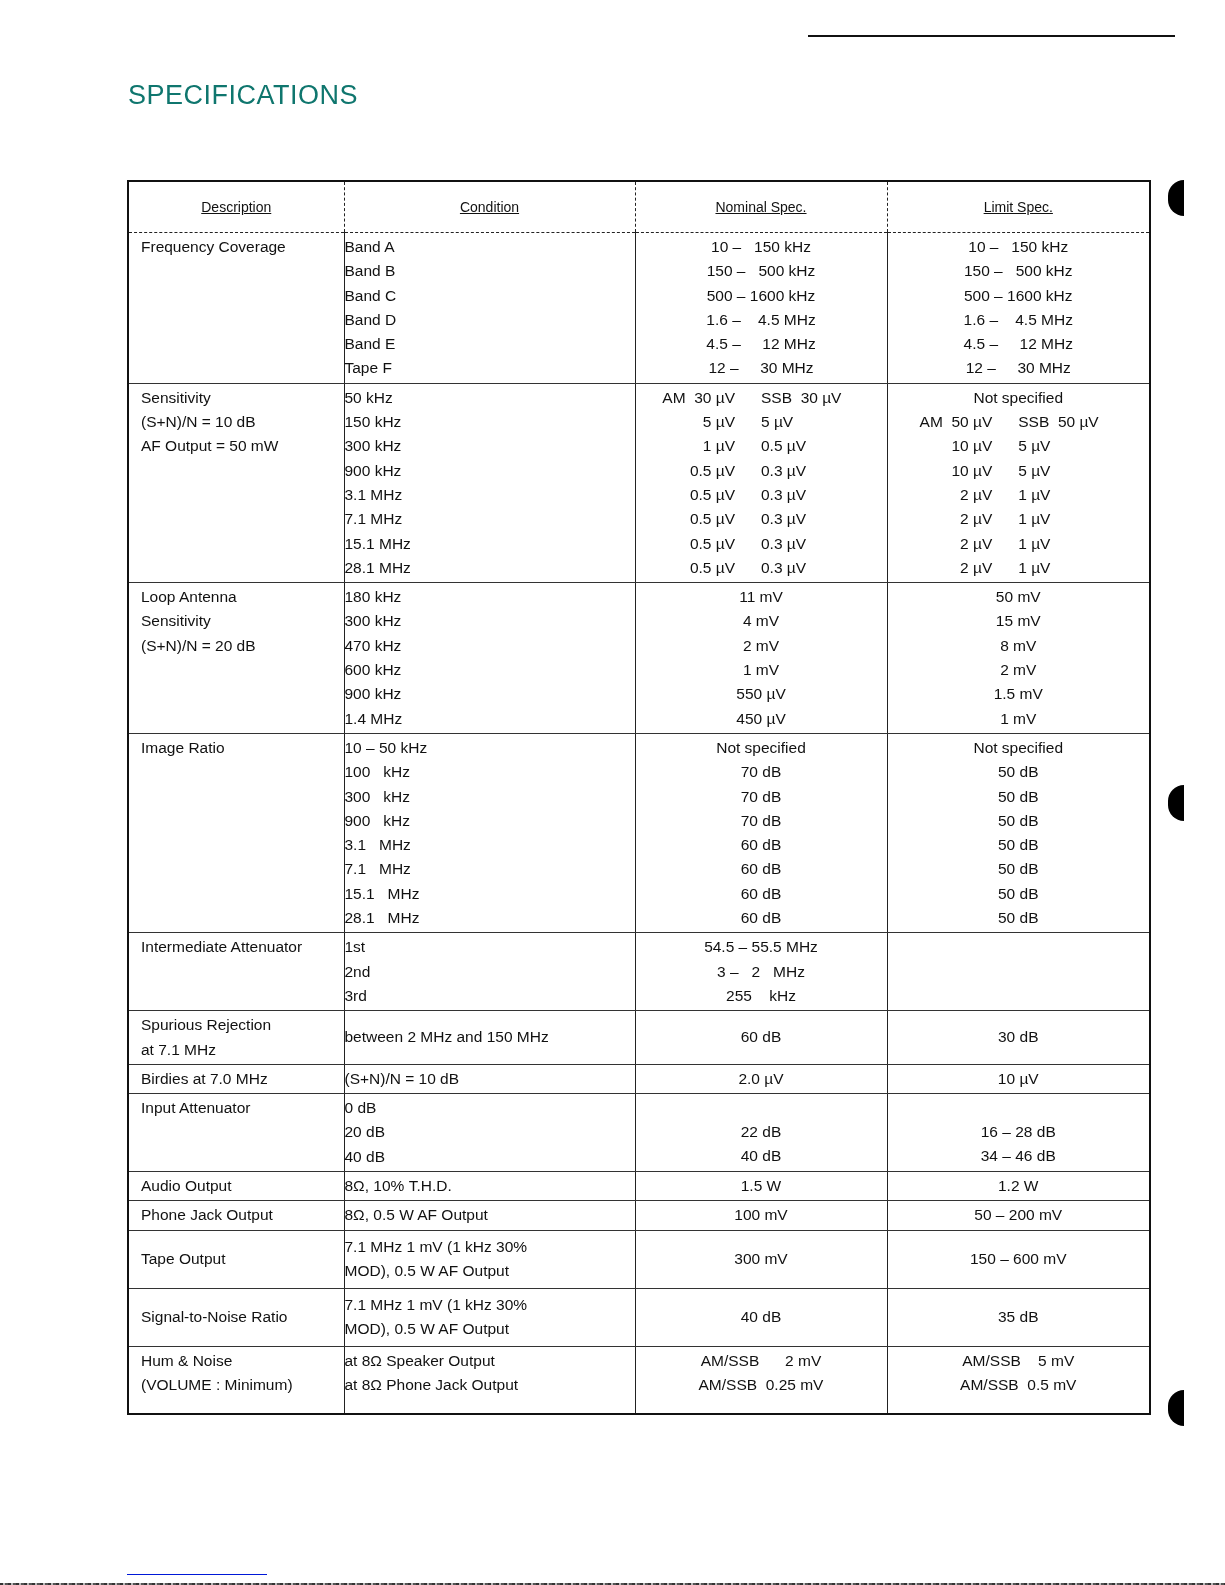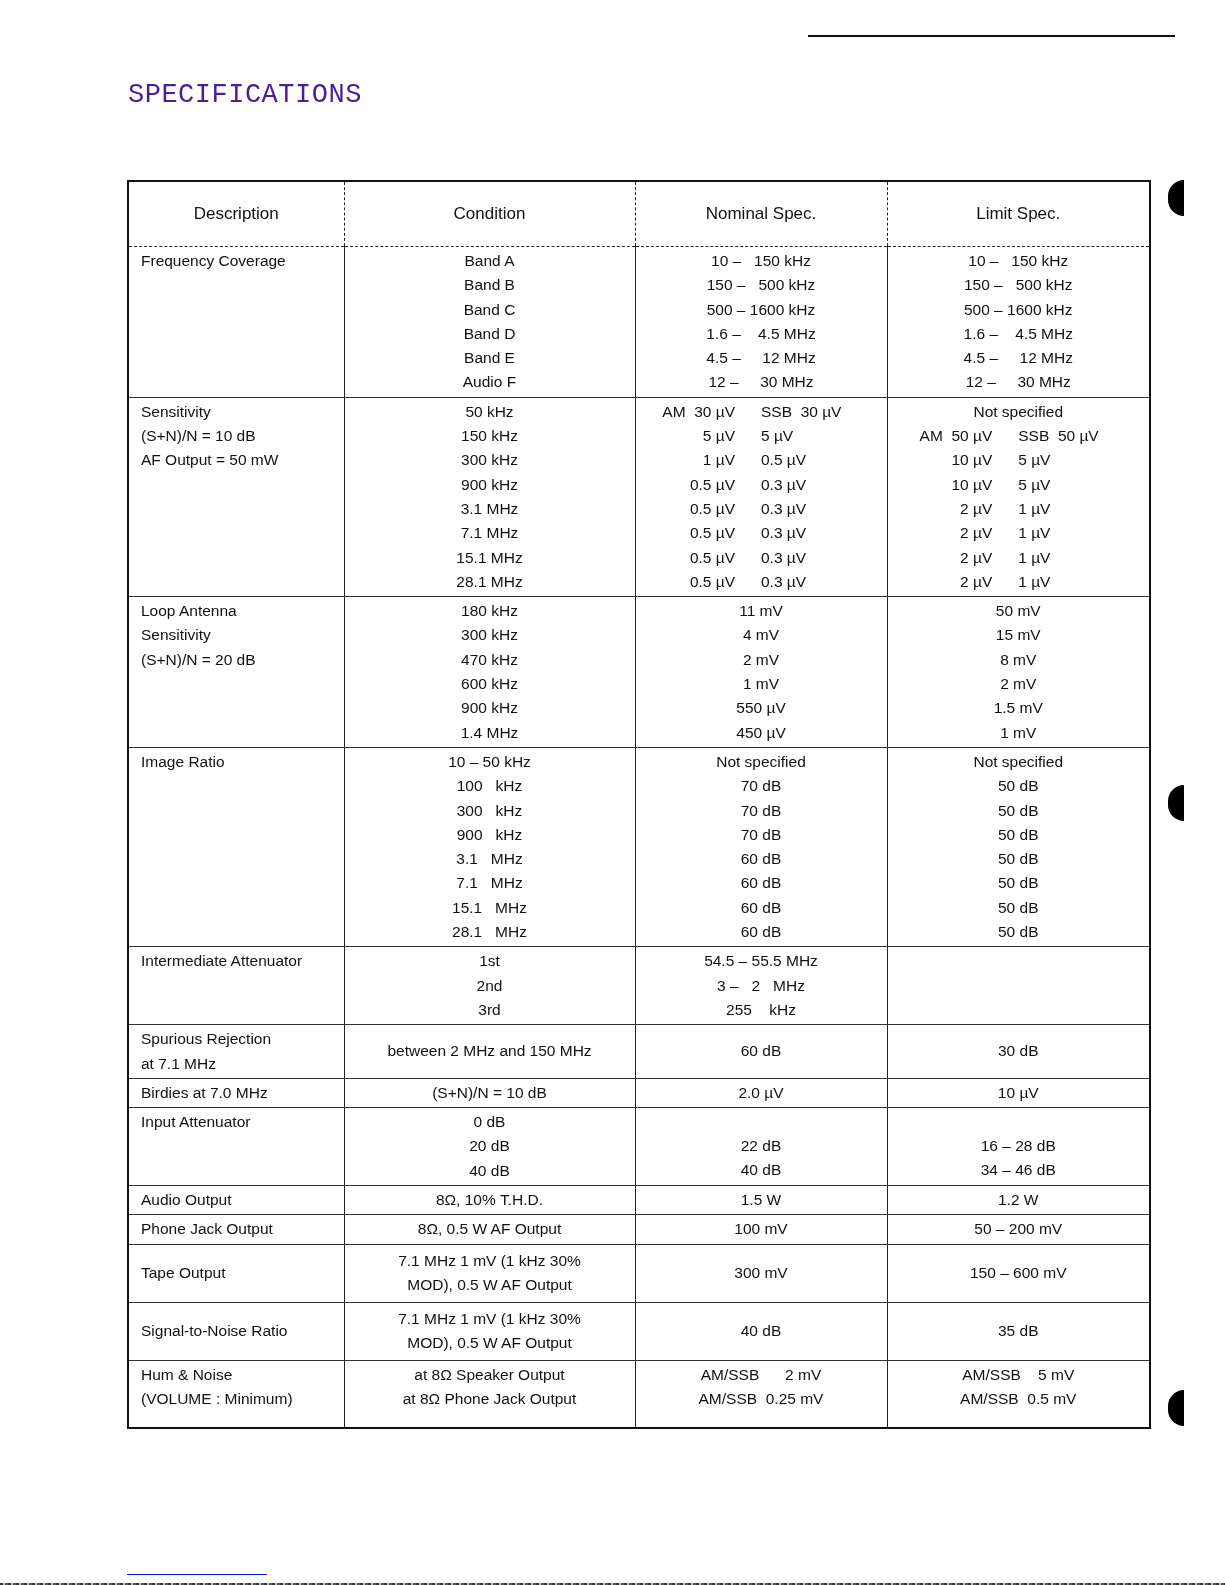--- a/index.html
+++ b/index.html
@@ -7,43 +7,44 @@
     width: 1225px; height: 1585px; position: relative; overflow: hidden;
     font-family: "Liberation Sans", "DejaVu Sans", sans-serif; color: #111;
   }
   .top-rule {
     position: absolute; left: 808px; top: 35px; width: 367px; height: 0;
     border-top: 2px solid #111;
   }
   .page-title {
     position: absolute; left: 128px; top: 80px;
     font-size: 27px; letter-spacing: 0.5px; font-weight: normal;
-    font-family: Liberation Mono, monospace; color: #4c1d95;
+    font-family: Liberation Sans, sans-serif; color: #0f766e;
   }
   .spec-table {
     position: absolute; left: 127px; top: 180px; width: 1022px;
     border-collapse: collapse; table-layout: fixed;
     border: 2px solid #111;
     font-size: 15.5px; line-height: 24.3px;
   }
   .spec-table col.c1 { width: 216px; }
   .spec-table col.c2 { width: 291px; }
   .spec-table col.c3 { width: 252px; }
   .spec-table col.c4 { width: 263px; }
   .spec-table th {
-    font-weight: normal; font-size: 17px; text-align: center;
+    font-weight: normal; font-size: 14px; text-align: center;
     height: 40px; border-right: 1px dashed #222; border-bottom: 1px dashed #222;
-    padding: 12px;
+    padding: 5px;
+    text-decoration: underline;
   }
   .spec-table td {
     border-right: 1.5px solid #222; border-bottom: 1.5px solid #333;
     vertical-align: top; padding: 2px 0 2px 0;
   }
   .spec-table td.desc { padding-left: 12px; text-align: left; }
-  .spec-table td.cond { text-align: center; }
+  .spec-table td.cond { text-align: left; }
   .spec-table td.val { text-align: center; }
   .spec-table td.mid { vertical-align: middle; }
   .line { display: block; white-space: pre; }
   .pair { display: grid; grid-template-columns: 1fr 1fr; white-space: pre; }
   .pair span:first-child { text-align: right; padding-right: 26px; }
   .pair span:last-child { text-align: left; padding-right: 34px; }
   .pad-top { padding-top: 26px !important; }
   .punch {
     position: absolute; width: 16px; height: 36px; background: #000;
     border-radius: 18px 0 0 18px;
@@ -82,21 +83,21 @@
       <tr>
         <td class="desc">
           <span class="line">Frequency Coverage</span>
         </td>
         <td class="cond">
           <span class="line">Band A</span>
           <span class="line">Band B</span>
           <span class="line">Band C</span>
           <span class="line">Band D</span>
           <span class="line">Band E</span>
-          <span class="line">Audio F</span>
+          <span class="line">Tape F</span>
         </td>
         <td class="val">
           <span class="line">10 –   150 kHz</span>
           <span class="line">150 –   500 kHz</span>
           <span class="line">500 – 1600 kHz</span>
           <span class="line">1.6 –    4.5 MHz</span>
           <span class="line">4.5 –     12 MHz</span>
           <span class="line">12 –     30 MHz</span>
         </td>
         <td class="val">

